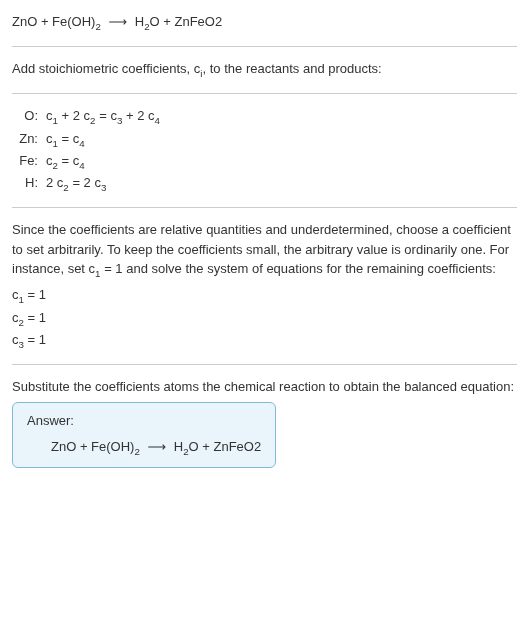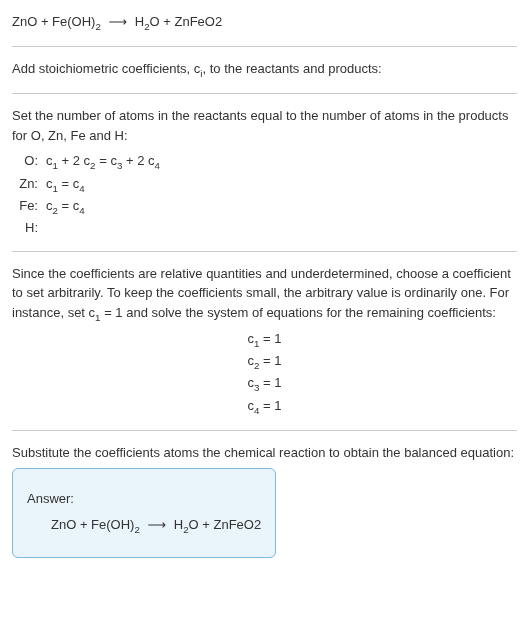--- a/index.html
+++ b/index.html
@@ -37,27 +37,26 @@
       line-height: 1.6;
     }
     .coef-label {
       width: 30px;
       text-align: right;
       padding-right: 8px;
     }
     .system-list {
       margin-top: 4px;
       line-height: 1.6;
-      text-align: center;
     }
     .answer-box {
       border: 1px solid #7fb8d9;
       background: #eaf4fb;
       border-radius: 6px;
-      padding: 20px 14px;
+      padding: 8px 14px;
       margin-top: 6px;
       display: inline-block;
     }
     .answer-label {
       margin-bottom: 6px;
     }
     .answer-eq {
       padding-left: 24px;
     }
     .ital { }
@@ -72,49 +71,48 @@
 
 <hr>
 
 <div class="section">
   <div>Add stoichiometric coefficients, <span class="ital">c<sub>i</sub></span>, to the reactants and products:</div>
 </div>
 
 <hr>
 
 <div class="section">
-  <div>Set the number of atoms in the reactants equal to the number of atoms in the products for O, Zn, Fe and H:</div>
   <div class="coef-table">
     <div class="coef-row">
       <div class="coef-label">O:</div>
       <div><span class="ital">c</span><sub>1</sub> + 2 <span class="ital">c</span><sub>2</sub> = <span class="ital">c</span><sub>3</sub> + 2 <span class="ital">c</span><sub>4</sub></div>
     </div>
     <div class="coef-row">
       <div class="coef-label">Zn:</div>
       <div><span class="ital">c</span><sub>1</sub> = <span class="ital">c</span><sub>4</sub></div>
     </div>
     <div class="coef-row">
       <div class="coef-label">Fe:</div>
       <div><span class="ital">c</span><sub>2</sub> = <span class="ital">c</span><sub>4</sub></div>
     </div>
     <div class="coef-row">
       <div class="coef-label">H:</div>
+      <div>2 <span class="ital">c</span><sub>2</sub> = 2 <span class="ital">c</span><sub>3</sub></div>
     </div>
   </div>
 </div>
 
 <hr>
 
 <div class="section">
   <div>Since the coefficients are relative quantities and underdetermined, choose a coefficient to set arbitrarily. To keep the coefficients small, the arbitrary value is ordinarily one. For instance, set <span class="ital">c</span><sub>1</sub> = 1 and solve the system of equations for the remaining coefficients:</div>
   <div class="system-list">
     <div><span class="ital">c</span><sub>1</sub> = 1</div>
     <div><span class="ital">c</span><sub>2</sub> = 1</div>
     <div><span class="ital">c</span><sub>3</sub> = 1</div>
-    <div><span class="ital">c</span><sub>4</sub> = 1</div>
   </div>
 </div>
 
 <hr>
 
 <div class="section">
   <div>Substitute the coefficients atoms the chemical reaction to obtain the balanced equation:</div>
   <div class="answer-box">
     <div class="answer-label">Answer:</div>
     <div class="answer-eq">ZnO + Fe(OH)<sub>2</sub> <span class="arrow">⟶</span> H<sub>2</sub>O + ZnFeO2</div>

